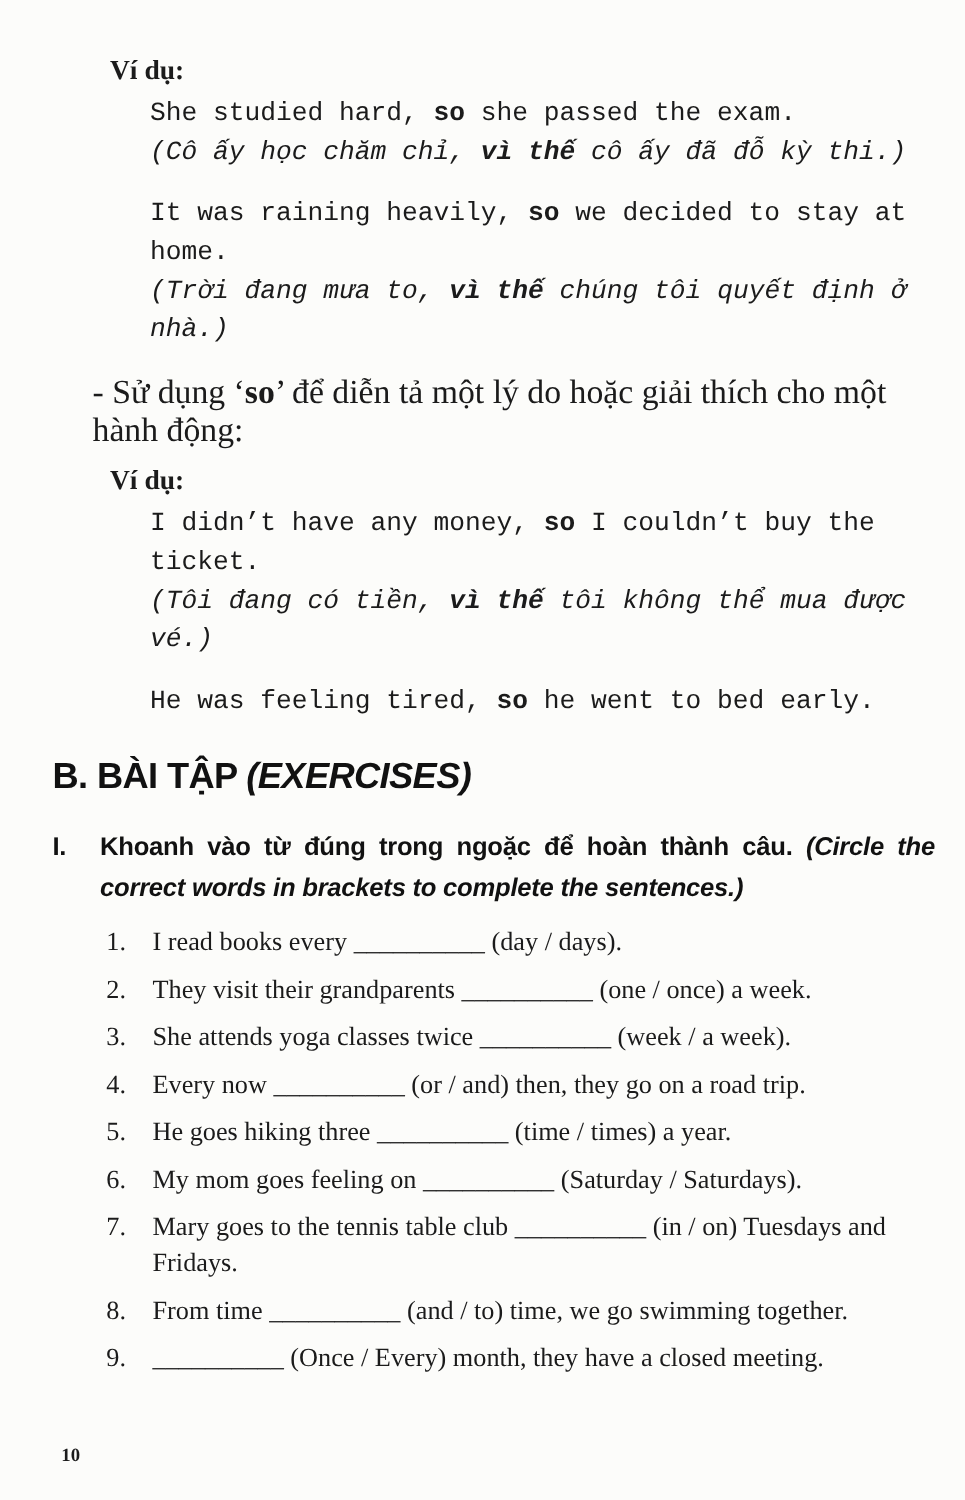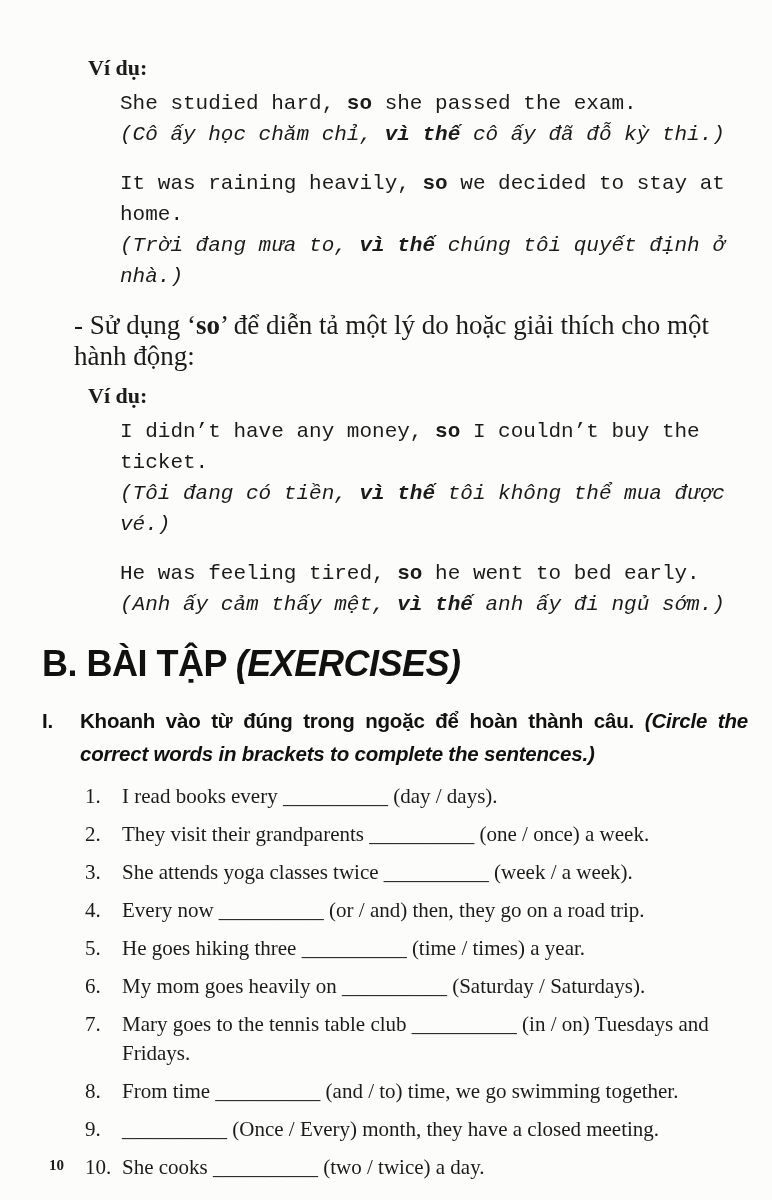--- a/index.html
+++ b/index.html
@@ -5,21 +5,21 @@
   * { margin: 0; padding: 0; box-sizing: border-box; }
   html, body { width: 772px; }
   body {
     height: 1200px;
     background: #fcfcfa;
     color: #1b1b1b;
     font-family: "Liberation Serif", serif;
     position: relative;
     overflow: hidden;
   }
-  .page { padding-top: 52px; }
+  .page { padding-top: 40px; }
 
   .vd-label {
     margin-left: 88px;
     margin-bottom: 5px;
     font-weight: bold;
     font-size: 22px;
     line-height: 31px;
   }
   .example { margin-left: 120px; margin-bottom: 18px; font-family: Liberation Mono, monospace; }
   .example p { font-size: 21px; line-height: 31px; }
@@ -34,21 +34,21 @@
     font-size: 27px;
     line-height: 31px;
   }
   .usage b { font-weight: bold; }
 
   .heading {
     margin-left: 42px;
     margin-top: 24px;
     font-family: "Liberation Sans", sans-serif;
     font-weight: 700;
-    font-size: 36px;
+    font-size: 29px;
     line-height: 40px;
     letter-spacing: -0.5px;
     color: #111;
   }
   .heading .it { font-style: italic; }
 
   .task {
     display: flex;
     margin: 20px 24px 0 42px;
     font-family: "Liberation Sans", sans-serif;
@@ -102,21 +102,20 @@
 
   <p class="vd-label">Ví dụ:</p>
 
   <div class="example">
     <p class="en"><span>I didn’t have any money, </span><b>so</b><span> I couldn’t buy the ticket.</span></p>
     <p class="vi"><span>(Tôi đang có tiền, </span><b>vì thế</b><span> tôi không thể mua được vé.)</span></p>
   </div>
 
   <div class="example">
     <p class="en"><span>He was feeling tired, </span><b>so</b><span> he went to bed early.</span></p>
-    <p class="vi"><span>(Anh ấy cảm thấy mệt, </span><b>vì thế</b><span> anh ấy đi ngủ sớm.)</span></p>
   </div>
 
   <h2 class="heading"><span>B. BÀI TẬP </span><span class="it">(EXERCISES)</span></h2>
 
   <div class="task">
     <span class="task-num">I.</span>
     <span class="task-text"><span>Khoanh vào từ đúng trong ngoặc để hoàn thành câu. </span><span class="en">(Circle the correct words in brackets to complete the sentences.)</span></span>
   </div>
 
   <div class="items">
@@ -135,35 +134,31 @@
     <div class="item">
         <span class="item-num">4.</span>
         <span class="item-text"><span>Every now </span><span class="blank">__________</span><span> (or / and) then, they go on a road trip.</span></span>
       </div>
     <div class="item">
         <span class="item-num">5.</span>
         <span class="item-text"><span>He goes hiking three </span><span class="blank">__________</span><span> (time / times) a year.</span></span>
       </div>
     <div class="item">
         <span class="item-num">6.</span>
-        <span class="item-text"><span>My mom goes heavily on </span><span class="blank">__________</span><span> (Saturday / Saturdays).</span></span>
+        <span class="item-text"><span>My mom goes feeling on </span><span class="blank">__________</span><span> (Saturday / Saturdays).</span></span>
       </div>
     <div class="item">
         <span class="item-num">7.</span>
         <span class="item-text"><span>Mary goes to the tennis table club </span><span class="blank">__________</span><span> (in / on) Tuesdays and Fridays.</span></span>
       </div>
     <div class="item">
         <span class="item-num">8.</span>
         <span class="item-text"><span>From time </span><span class="blank">__________</span><span> (and / to) time, we go swimming together.</span></span>
       </div>
     <div class="item">
         <span class="item-num">9.</span>
         <span class="item-text"><span> </span><span class="blank">__________</span><span> (Once / Every) month, they have a closed meeting.</span></span>
       </div>
-    <div class="item">
-        <span class="item-num">10.</span>
-        <span class="item-text"><span>She cooks </span><span class="blank">__________</span><span> (two / twice) a day.</span></span>
-      </div>
   </div>
 
   <div class="page-number">10</div>
 
 </div>
 
 </body></html>

